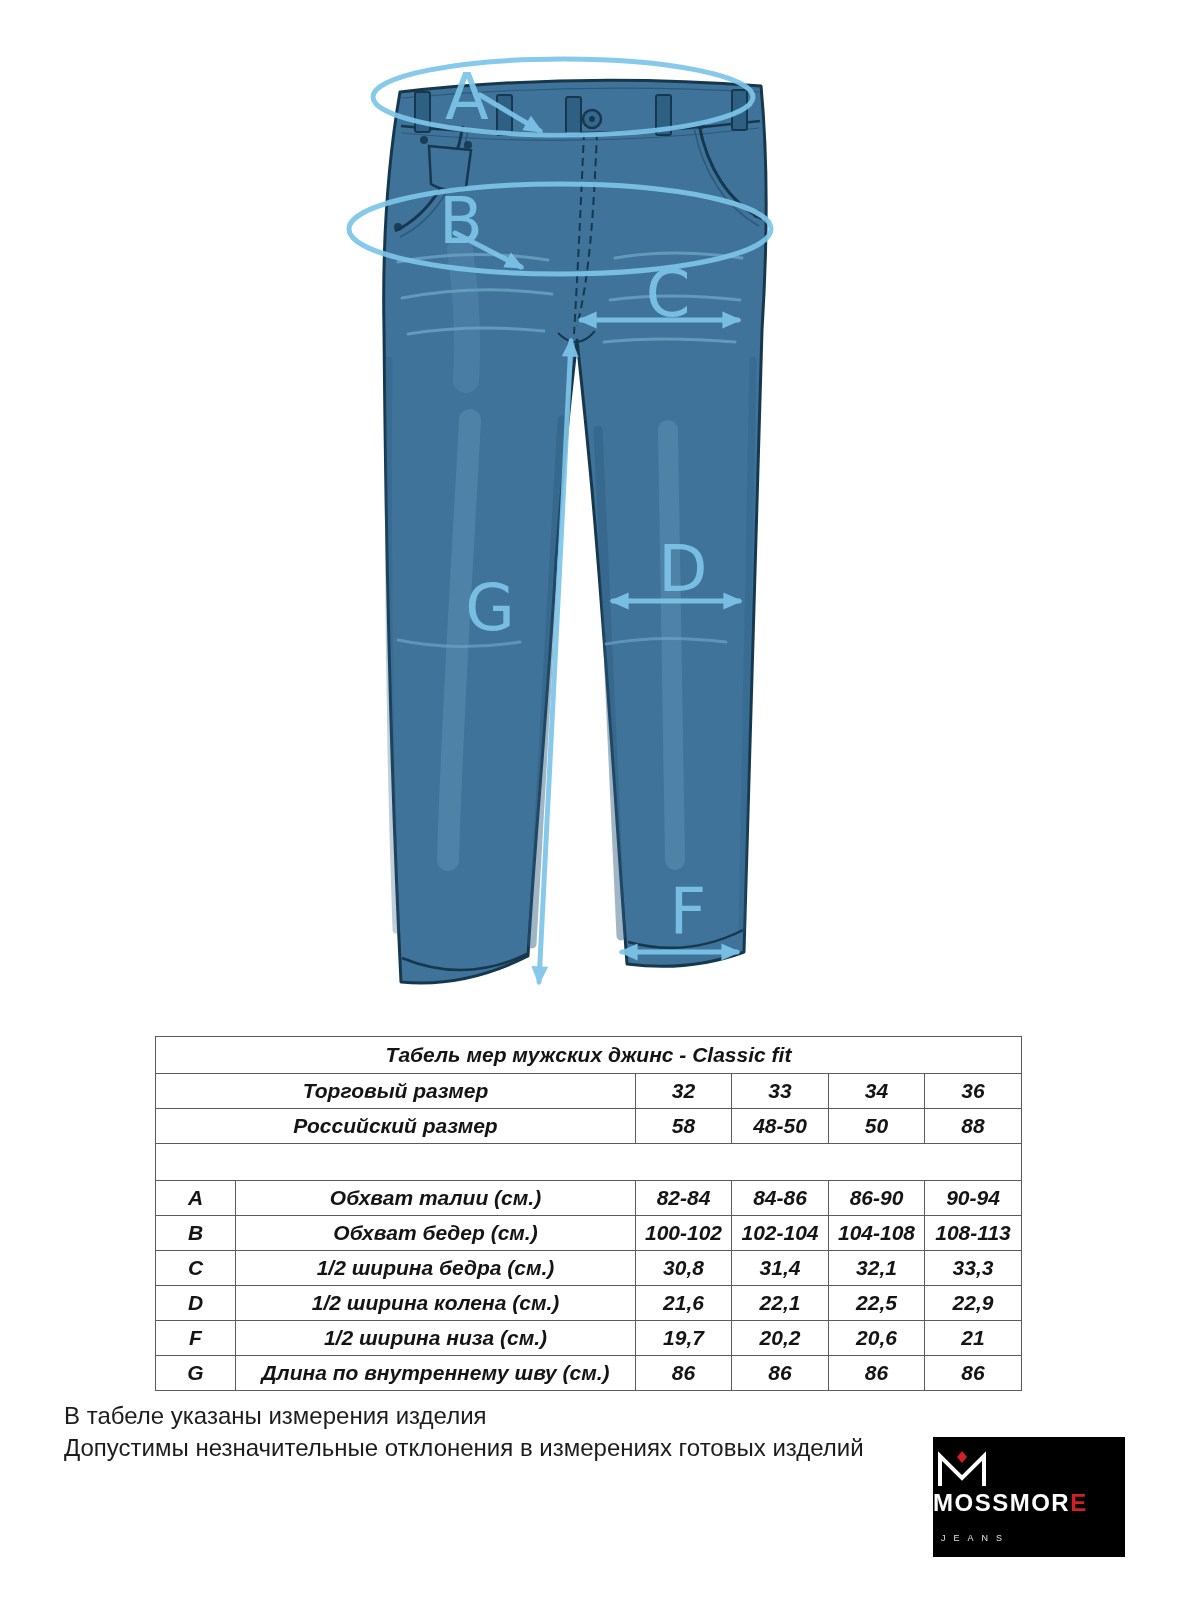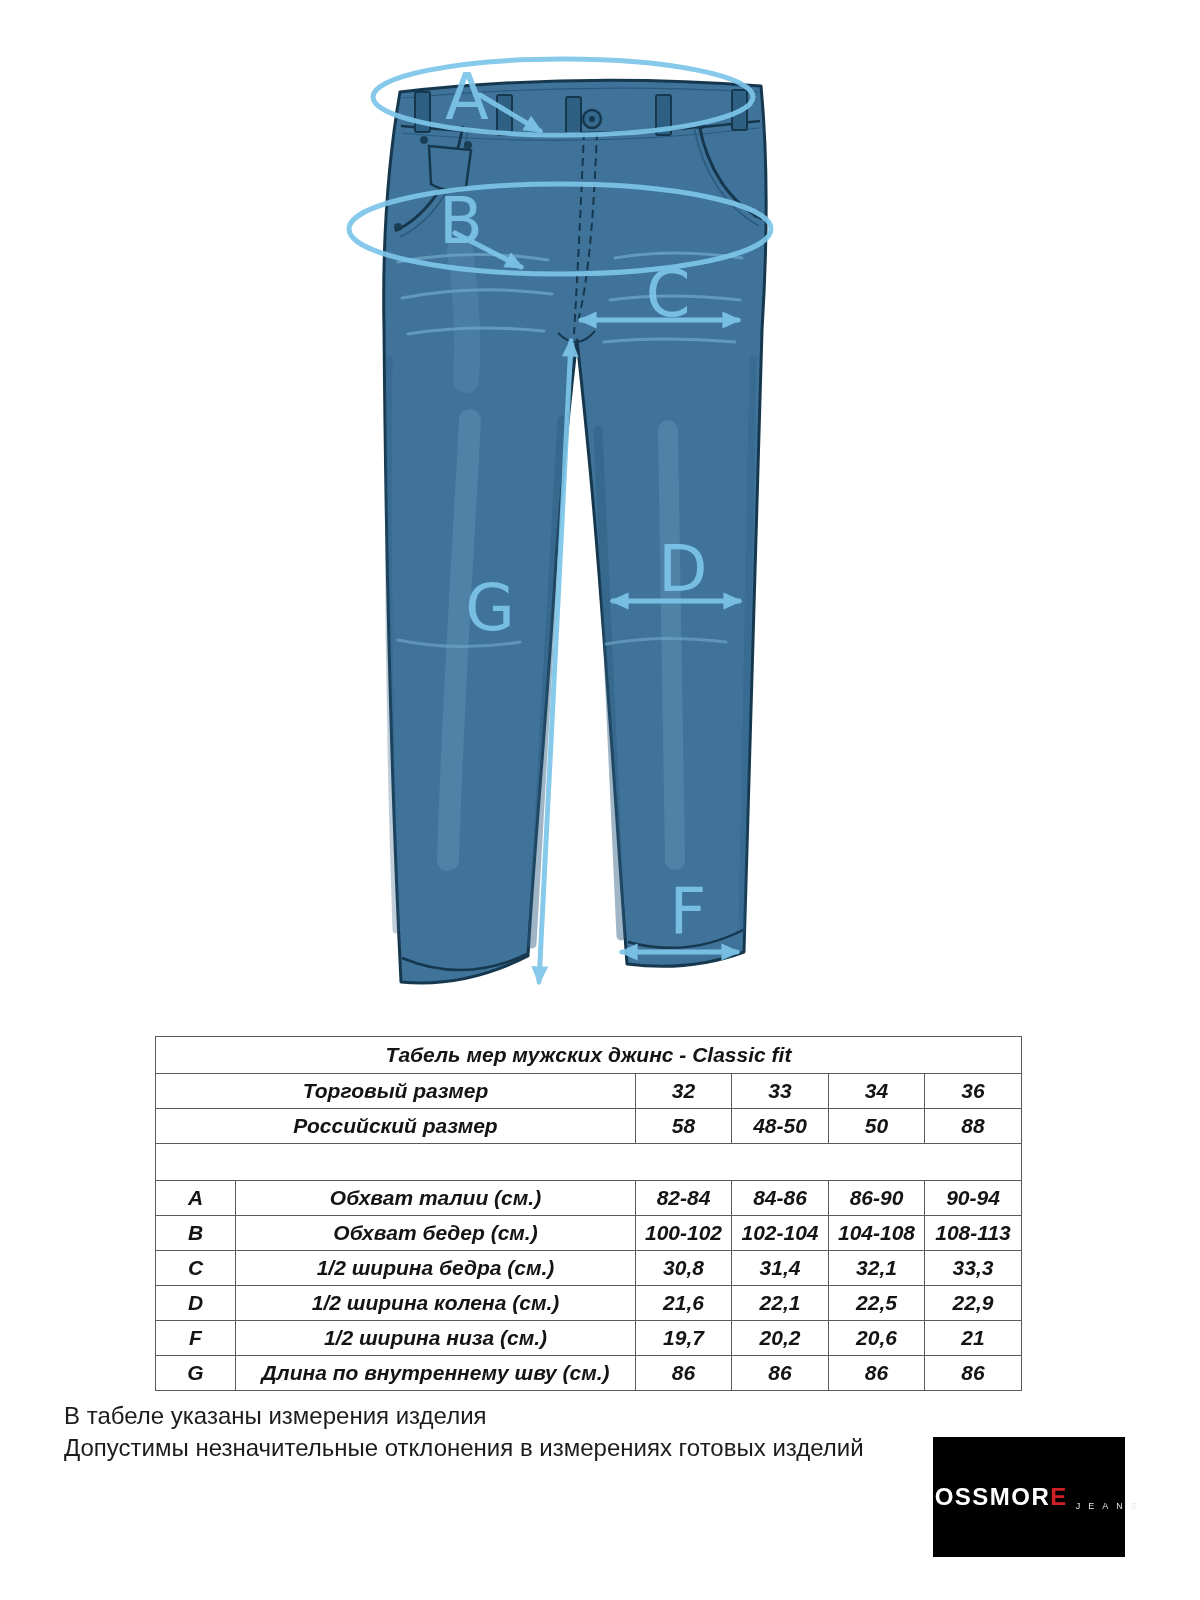--- a/index.html
+++ b/index.html
@@ -18,22 +18,22 @@
                    padding:0 3px; overflow:hidden; white-space:nowrap; }
   .size-table td.title-cell { height:36px; }
   .size-table td.empty-cell { height:36px; }
 
   
   .footer-note { position:absolute; left:64px; top:1400px; font-size:24px;
                  color:#1c1c1c; line-height:32px; font-weight:400; }
 
   
   .logo-box { position:absolute; left:933px; top:1437px; width:192px; height:120px;
-              background:#000000; display:flex; flex-direction:row;
-              align-items:center; justify-content:center; }
+              background:#000000; display:flex; flex-direction:column;
+              align-items:flex-start; justify-content:center; }
   .logo-monogram { margin-bottom:3px; }
   .logo-brand { color:#ffffff; font-size:24px; font-weight:bold; letter-spacing:1.5px;
                 line-height:26px; }
   .logo-accent { color:#cf2026; }
   .logo-sub { color:#e6e6e6; font-size:9px; letter-spacing:8px; margin-top:17px;
               padding-left:8px; }
 </style>
 </head>
 <body>
 

